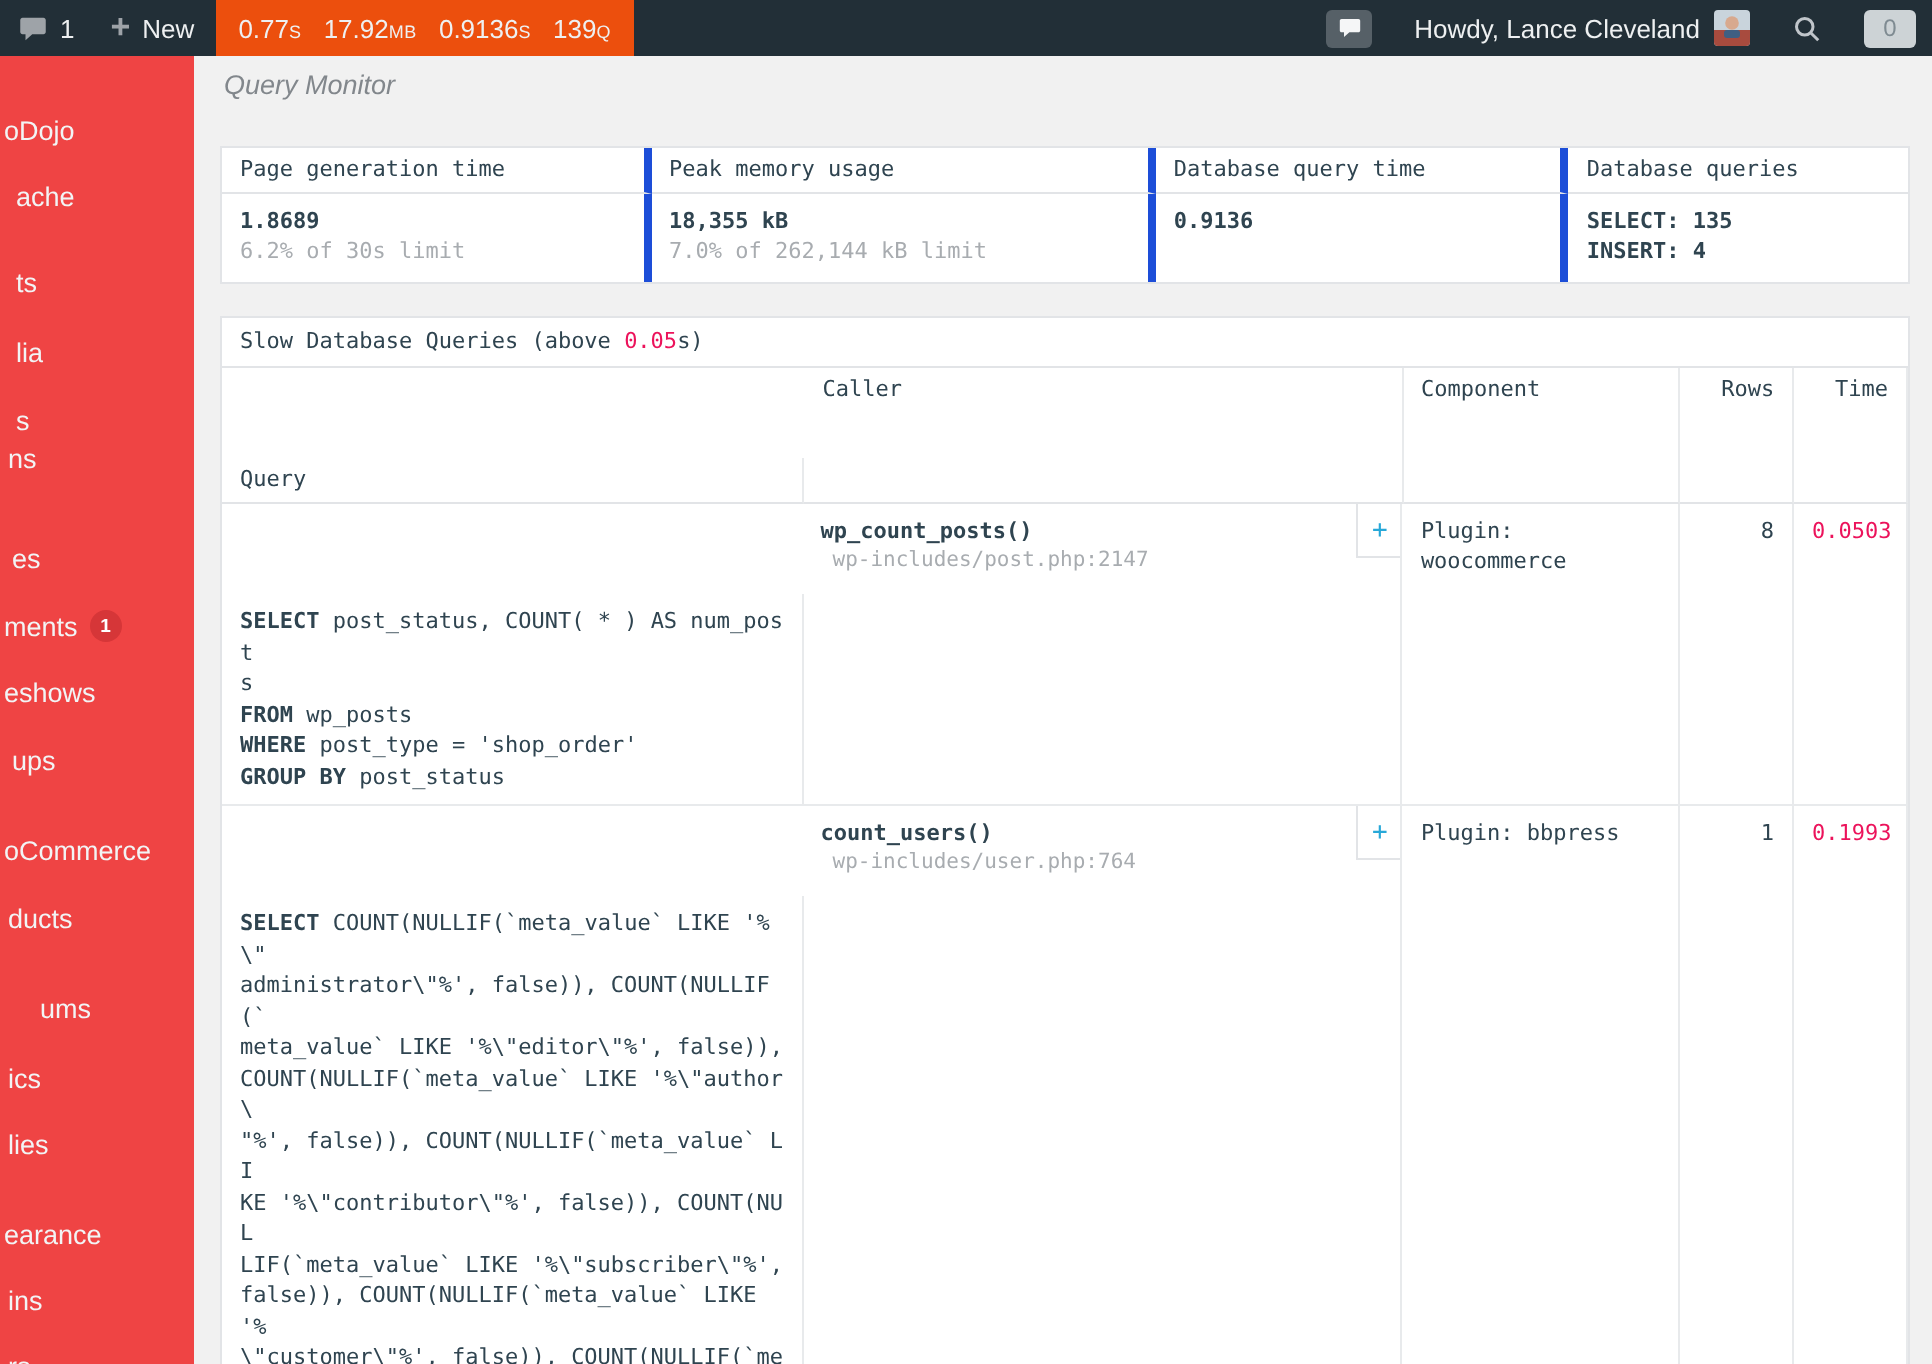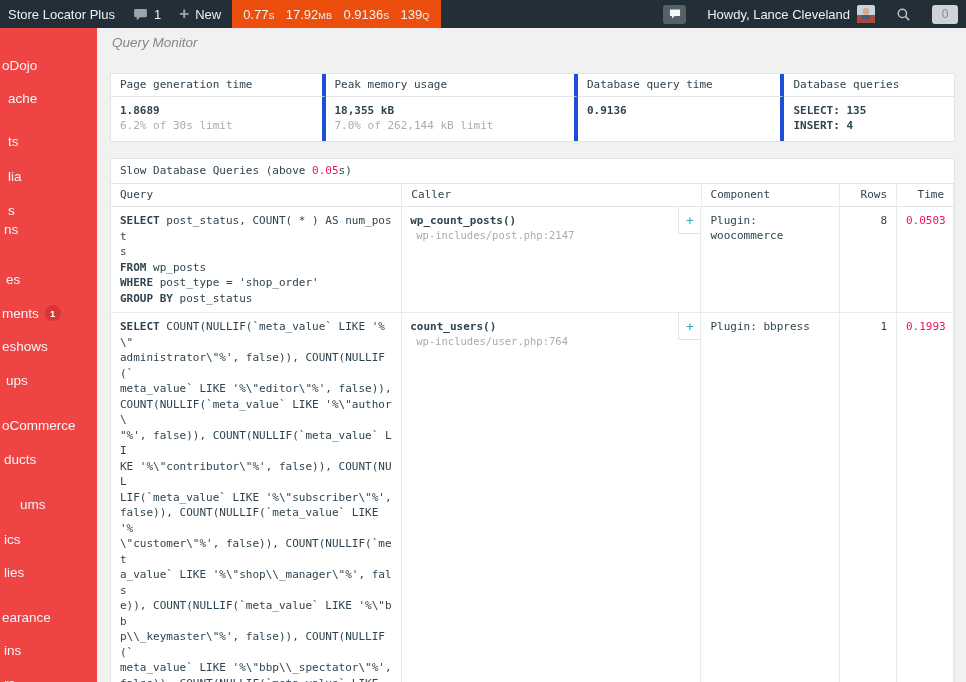--- a/index.html
+++ b/index.html
@@ -47,21 +47,21 @@
   .ov-body .c { padding:6px 9px 8px; }
   .c { border-right:4px solid #1d4ed8; }
   .c:last-child { border-right:none; }
   .ov-c1 { width:215px; } .ov-c2 { width:253px; } .ov-c3 { width:207px; } .ov-c4 { width:170px; }
   .val { font-weight:bold; line-height:15px; }
   .sub { color:#a8acb0; line-height:15px; }
 
   .sq-title { padding:5px 9px 6px; border-bottom:1px solid #e2e4e7; }
   .threshold { color:#ec135b; }
   .sq-head .c { padding:4px 9px 5px; border-bottom:1px solid #e2e4e7; border-right:1px solid #e8eaec; }
-  .q-c1 { width:292px; } .q-c2 { width:300px; } .q-c3 { width:139px; }
+  .q-c1 { width:292px;margin-top:45px; } .q-c2 { width:300px; } .q-c3 { width:139px; }
   .q-c4 { width:57px; } .q-c5 { width:57px; }
   .num { text-align:right; }
   .sq-row { border-bottom:1px solid #e8eaec; align-items:stretch; }
   .sq-row .c { border-right:1px solid #e8eaec; }
   .cell-query { padding:6px 9px; }
   .sql { white-space:pre-wrap; line-height:15.5px; word-break:break-all; }
   .cell-caller { display:flex; padding:0; }
   .caller-main { flex:1; padding:6px 0 6px 8px; overflow:hidden; }
   .caller-fn { font-weight:bold; line-height:15px; white-space:nowrap; }
   .caller-file { color:#a8acb0; font-size:10.5px; line-height:15px; padding-left:6px; white-space:nowrap; }
@@ -69,23 +69,20 @@
   .qm-toggle { width:22px; height:27px; border:none; border-left:1px solid #e2e4e7; border-bottom:1px solid #e2e4e7;
     background:#fff; color:#27a8d8; font-family:"DejaVu Sans Mono", monospace; font-size:13px; cursor:pointer; }
   .cell-component { padding:6px 9px; line-height:15px; }
   .cell-rows { padding:6px 9px; line-height:15px; }
   .cell-time { padding:6px 9px; line-height:15px; color:#ec135b; }
 </style>
 </head>
 <body>
 
 <div class="admin-bar">
-  <div class="ab-item ab-sitename">
-    <span>Store Locator Plus</span>
-  </div>
   <div class="ab-item">
     <span class="ab-icon">
       <svg width="15" height="15" viewBox="0 0 20 20" fill="currentColor">
           <path d="M3 2.5h14c.8 0 1.5.7 1.5 1.5v8c0 .8-.7 1.5-1.5 1.5h-7.5l-4.5 4v-4H3c-.8 0-1.5-.7-1.5-1.5V4c0-.8.7-1.5 1.5-1.5z"></path>
         </svg>
     </span>
     <span>1</span>
   </div>
   <div class="ab-item">
     <span class="ab-plus">+</span>

